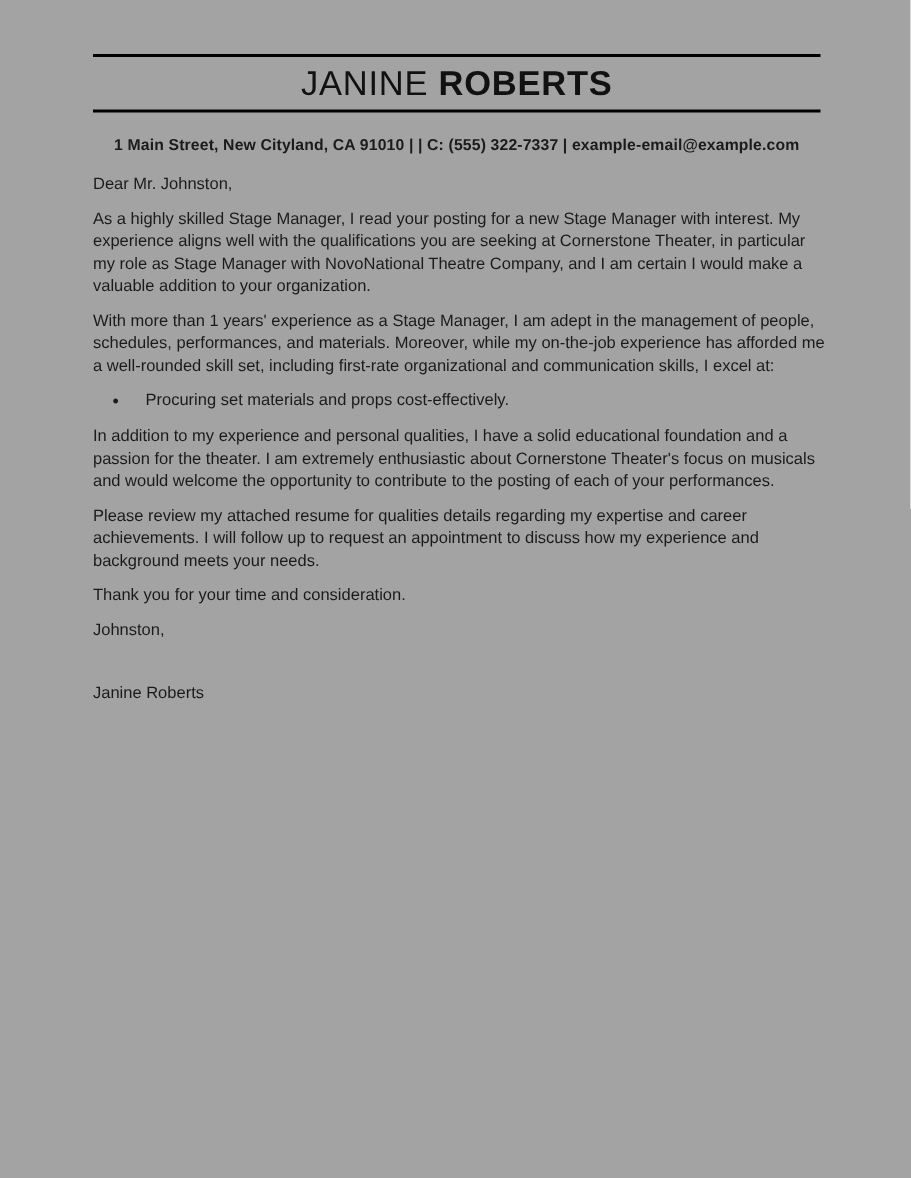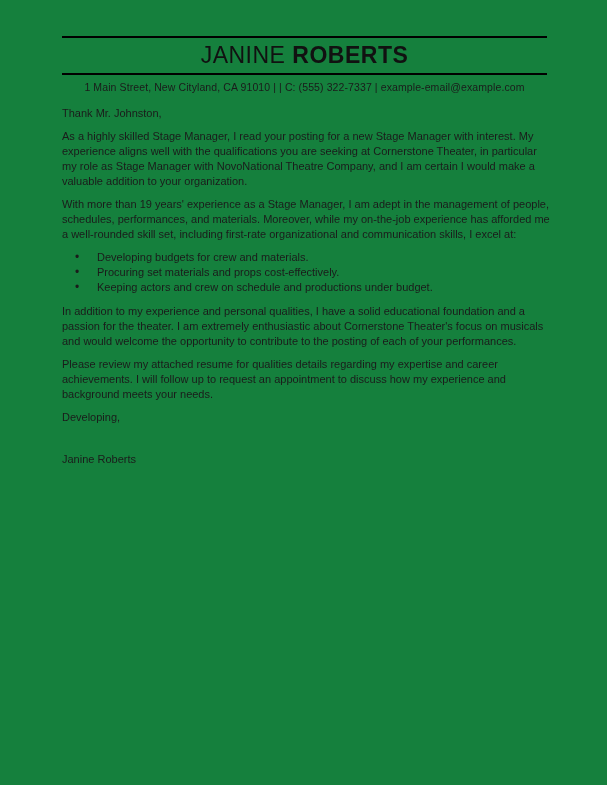--- a/index.html
+++ b/index.html
@@ -5,21 +5,21 @@
   html, body {
     margin: 0;
     padding: 0;
     background: #ffffff;
   }
   .page {
     position: relative;
     width: 607px;
     height: 785px;
     box-sizing: border-box;
-    background: #15803d;
+    background: #a3a3a3;
     padding: 36px 60px 0 62px;
     font-family: "Liberation Sans", "DejaVu Sans", sans-serif;
     color: #1b1b1b;
     overflow: hidden;
   }
   
   .name-band {
     border-top: 2px solid #000000;
     border-bottom: 2px solid #000000;
     text-align: center;
@@ -31,25 +31,25 @@
     line-height: 24px;
     font-weight: 400;
     letter-spacing: 0.5px;
     color: #111111;
     white-space: nowrap;
   }
   .name .last {
     font-weight: 700;
   }
   .contact {
-    margin-top: 6px;
+    margin-top: 16px;
     text-align: center;
     font-size: 10.5px;
     line-height: 13px;
-    font-weight: 400;
+    font-weight: 700;
     letter-spacing: 0.1px;
     color: #1b1b1b;
     white-space: nowrap;
   }
   
   .letter-body {
     margin-top: 12px;
     font-size: 11px;
     line-height: 15px;
   }
@@ -87,44 +87,43 @@
 <div class="page">
 
   <div class="letter-header">
     <div class="name-band">
       <h1 class="name"><span class="first">JANINE</span> <span class="last">ROBERTS</span></h1>
     </div>
     <div class="contact">1 Main Street, New Cityland, CA 91010 | | C: (555) 322-7337 | example-email@example.com</div>
   </div>
 
   <div class="letter-body">
-    <p class="salutation">Thank Mr. Johnston,</p>
+    <p class="salutation">Dear Mr. Johnston,</p>
 
     <p class="para">As a highly skilled Stage Manager, I read your posting for a new Stage Manager with interest. My
 experience aligns well with the qualifications you are seeking at Cornerstone Theater, in particular
 my role as Stage Manager with NovoNational Theatre Company, and I am certain I would make a
 valuable addition to your organization.</p>
 
-    <p class="para">With more than 19 years' experience as a Stage Manager, I am adept in the management of people,
+    <p class="para">With more than 1 years' experience as a Stage Manager, I am adept in the management of people,
 schedules, performances, and materials. Moreover, while my on-the-job experience has afforded me
 a well-rounded skill set, including first-rate organizational and communication skills, I excel at:</p>
 
     <ul class="skills">
-      <li>Developing budgets for crew and materials.</li>
       <li>Procuring set materials and props cost-effectively.</li>
-      <li>Keeping actors and crew on schedule and productions under budget.</li>
     </ul>
 
     <p class="para">In addition to my experience and personal qualities, I have a solid educational foundation and a
 passion for the theater. I am extremely enthusiastic about Cornerstone Theater's focus on musicals
 and would welcome the opportunity to contribute to the posting of each of your performances.</p>
 
     <p class="para">Please review my attached resume for qualities details regarding my expertise and career
 achievements. I will follow up to request an appointment to discuss how my experience and
 background meets your needs.</p>
 
+    <p class="thanks">Thank you for your time and consideration.</p>
 
-    <p class="closing">Developing,</p>
+    <p class="closing">Johnston,</p>
 
     <p class="signature">Janine Roberts</p>
   </div>
 
 </div>
 
 </body></html>

